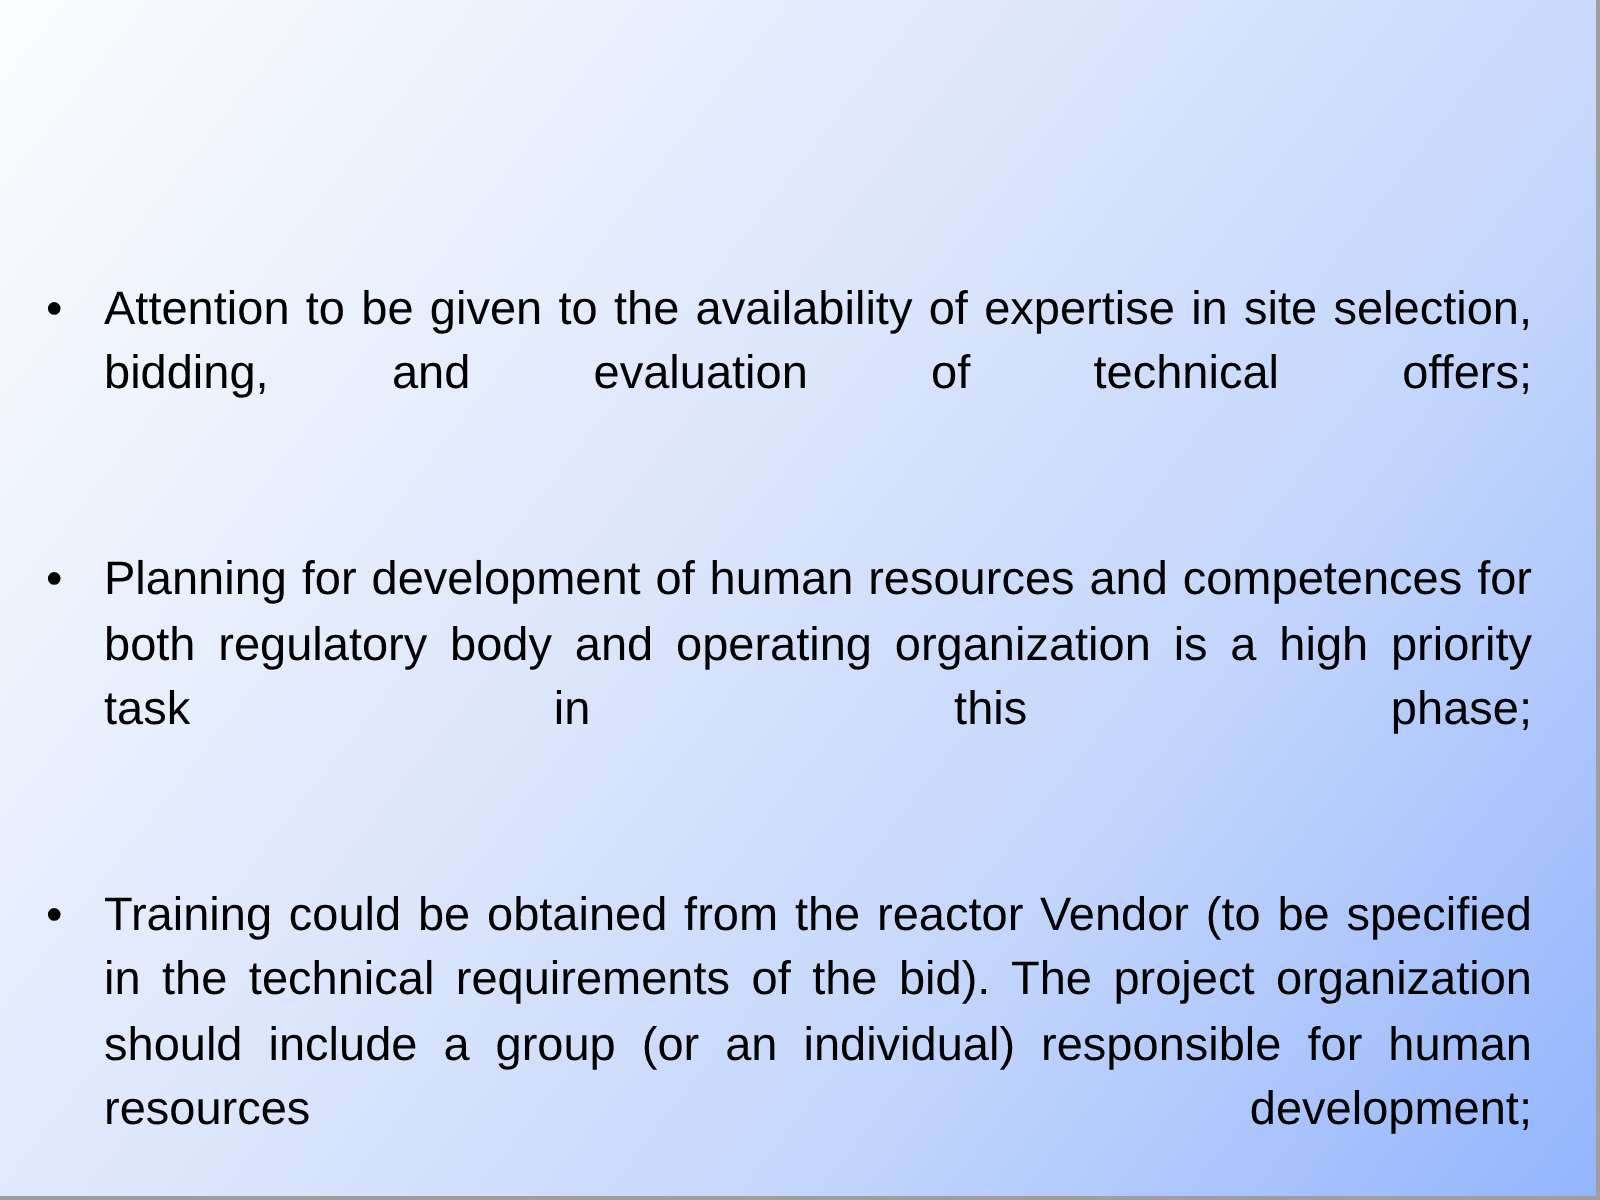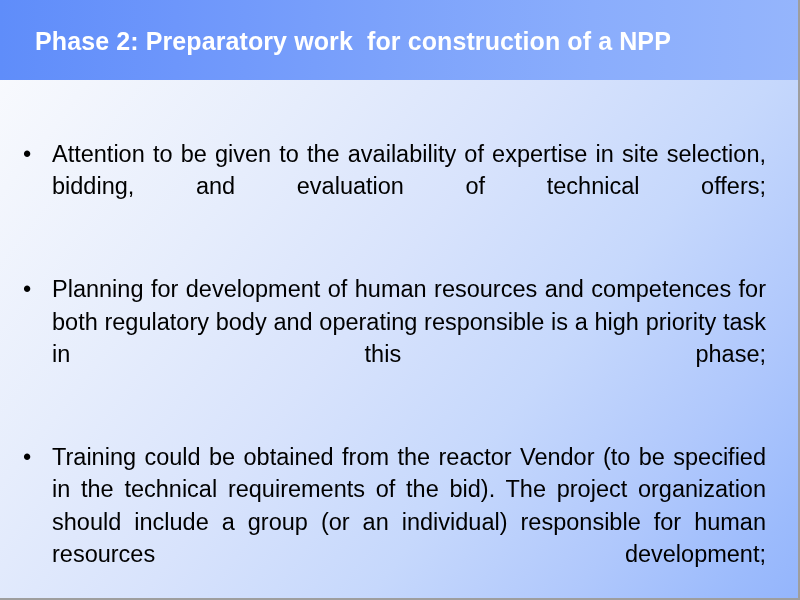--- a/index.html
+++ b/index.html
@@ -103,35 +103,32 @@
     content: "";
     display: inline-block;
     width: 100%;
   }
 </style>
 </head>
 <body>
 
 <div class="slide">
 
-  <div class="title-bar">
-    <div class="title-text">Phase 2: Preparatory work  for construction of a NPP</div>
-  </div>
 
   <div class="body-area">
     <div class="bullets">
 
       <div class="bullet-item">
         <span class="bullet-marker">•</span>
         <span class="bullet-text">Attention to be given to the availability of expertise in site selection, bidding, and evaluation of technical offers;</span>
       </div>
 
       <div class="bullet-item">
         <span class="bullet-marker">•</span>
-        <span class="bullet-text">Planning for development of human resources and competences for both regulatory body and operating responsible is a high priority task in this phase;</span>
+        <span class="bullet-text">Planning for development of human resources and competences for both regulatory body and operating organization is a high priority task in this phase;</span>
       </div>
 
       <div class="bullet-item">
         <span class="bullet-marker">•</span>
         <span class="bullet-text">Training could be obtained from the reactor Vendor (to be specified in the technical requirements of the bid). The project organization should include a group (or an individual) responsible for human resources development;</span>
       </div>
 
     </div>
   </div>
 

